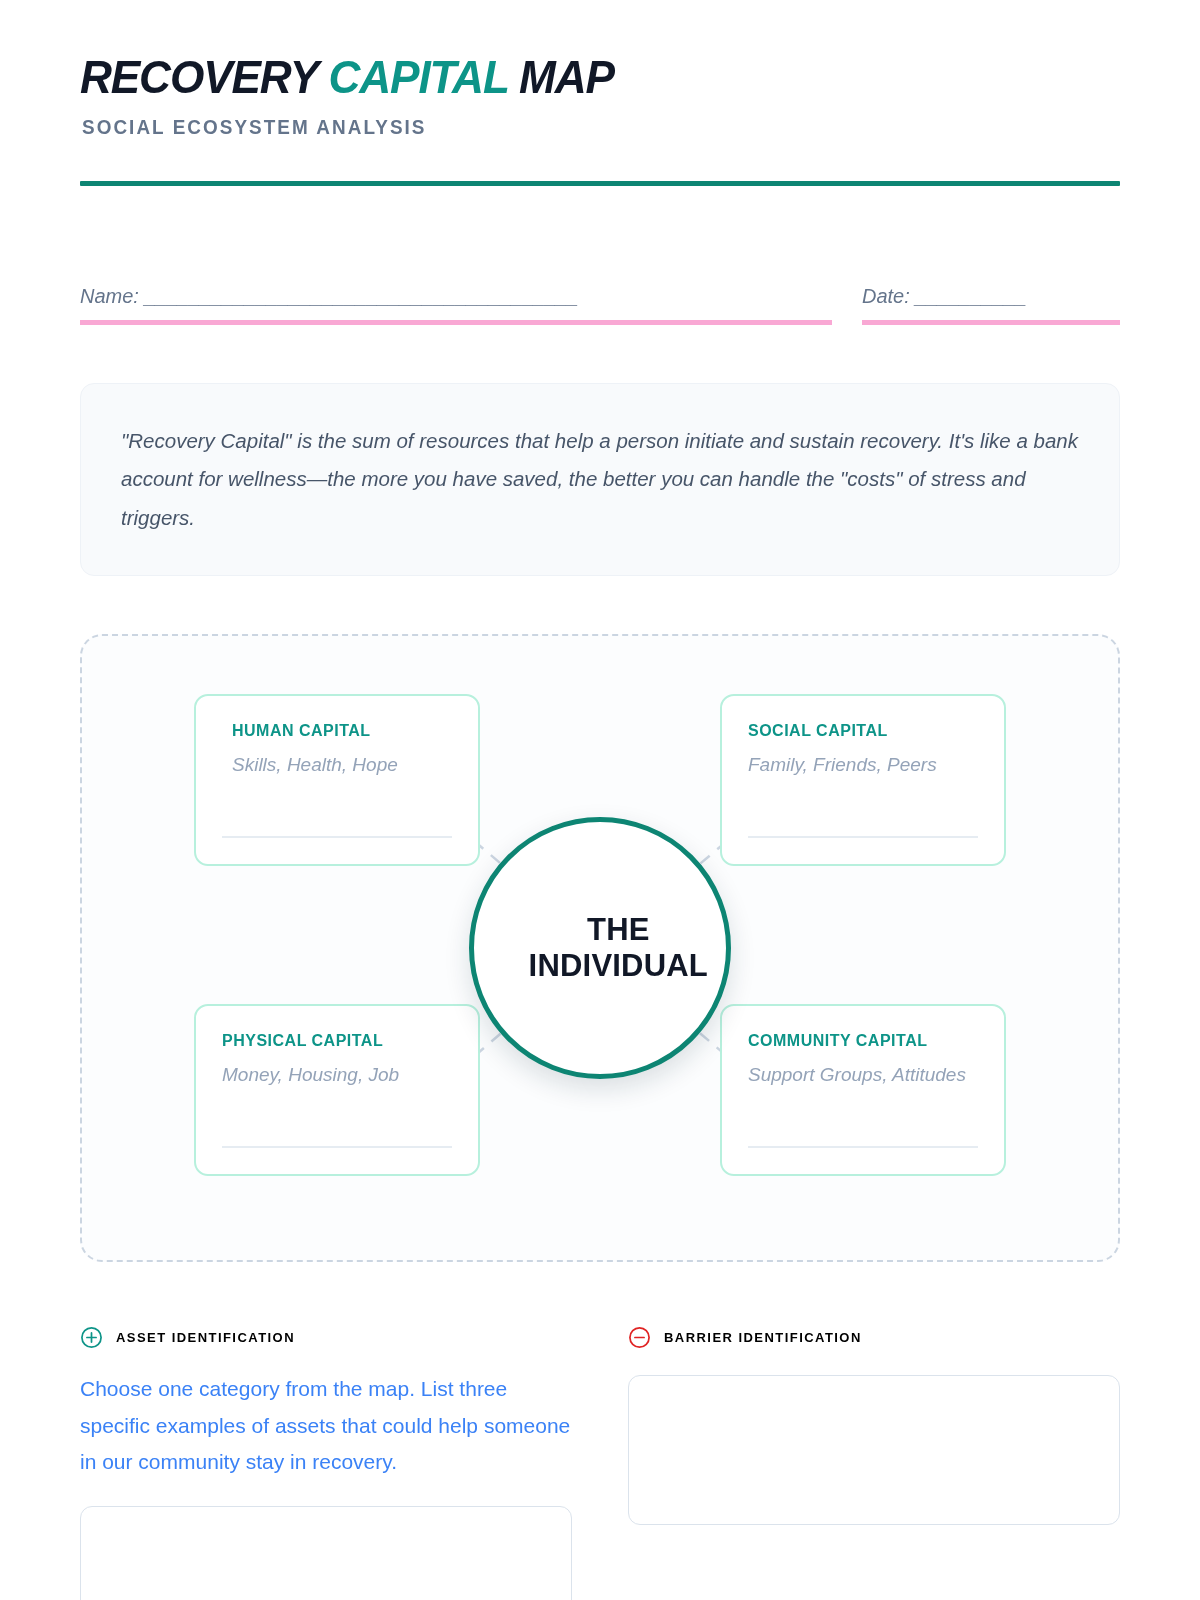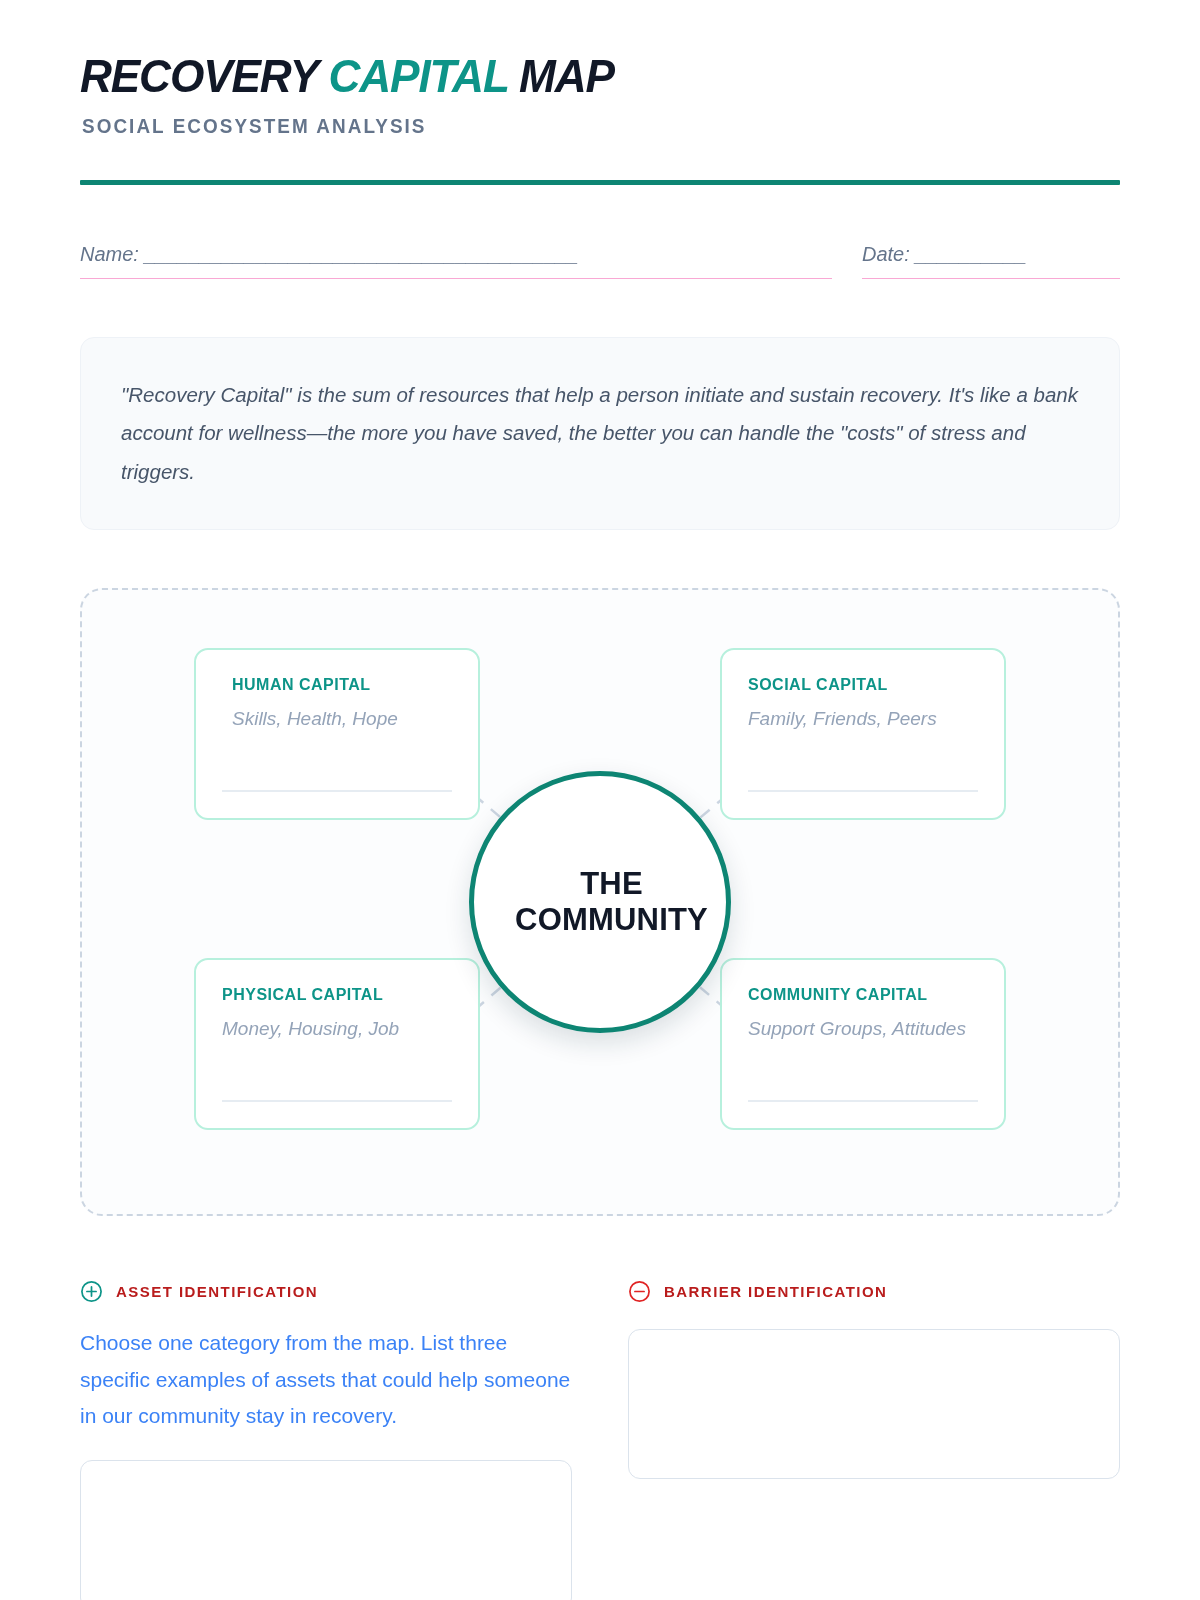--- a/index.html
+++ b/index.html
@@ -20,22 +20,21 @@
     height: 1600px;
     box-sizing: border-box;
     padding: 0 80px;
   }
 
   
   .header {
     display: flex;
     align-items: flex-start;
     justify-content: space-between;
-    padding-top: 32px;
-    margin-top: 20px;
+    padding-top: 53px;
   }
   .title-block { flex: 0 0 auto; }
   .main-title {
     font-size: 47px;
     font-weight: 700;
     font-style: italic;
     letter-spacing: -1.2px;
     line-height: 1.04;
     margin: 0;
     white-space: nowrap;
@@ -84,23 +83,24 @@
   .meta-row {
     display: flex;
     margin-top: 58px;
     gap: 30px;
   }
   .meta-field {
     font-size: 20px;
     font-style: italic;
     color: #64748b;
     padding-bottom: 12px;
-    border-bottom: 1px solid #f9a8d4;
+    border-bottom: 5px solid #f9a8d4;
     white-space: nowrap;
     overflow: hidden;
+    margin-top: 41px;
   }
   .meta-name { flex: 1 1 auto; }
   .meta-date { flex: 0 0 258px; }
 
   
   .definition {
     margin-top: 58px;
     background: #f8fafc;
     border: 1px solid #eef2f7;
     border-radius: 14px;
@@ -207,24 +207,24 @@
     align-items: center;
     gap: 13px;
   }
   .task-icon {
     flex: 0 0 auto;
     width: 23px;
     height: 23px;
     display: block;
   }
   .task-title {
-    font-size: 15px;
+    font-size: 13px;
     font-weight: 700;
     letter-spacing: 1.45px;
-    color: #b91c1c;
+    color: #000000;
     white-space: nowrap;
   }
   .task-body {
     margin: 22px 0 0 0;
     font-size: 21px;
     line-height: 1.72;
     color: #3b82f6;
   }
   .answer-box {
     margin-top: 26px;
@@ -287,21 +287,21 @@
 
     <div class="cap-card c-community">
       <div class="cap-title">COMMUNITY CAPITAL</div>
       <div class="cap-sub">Support Groups, Attitudes</div>
       <div class="cap-line"></div>
     </div>
 
     <div class="center-circle">
       <div class="center-text">
         <span>THE</span><br>
-        <span>COMMUNITY</span>
+        <span>INDIVIDUAL</span>
       </div>
     </div>
   </div>
 
   <div class="tasks">
 
     <div class="task-col">
       <div class="task-head">
         <svg class="task-icon" viewBox="0 0 24 24">
           <circle cx="12" cy="12" r="10" fill="none" stroke="#0d9488" stroke-width="1.8"></circle>

